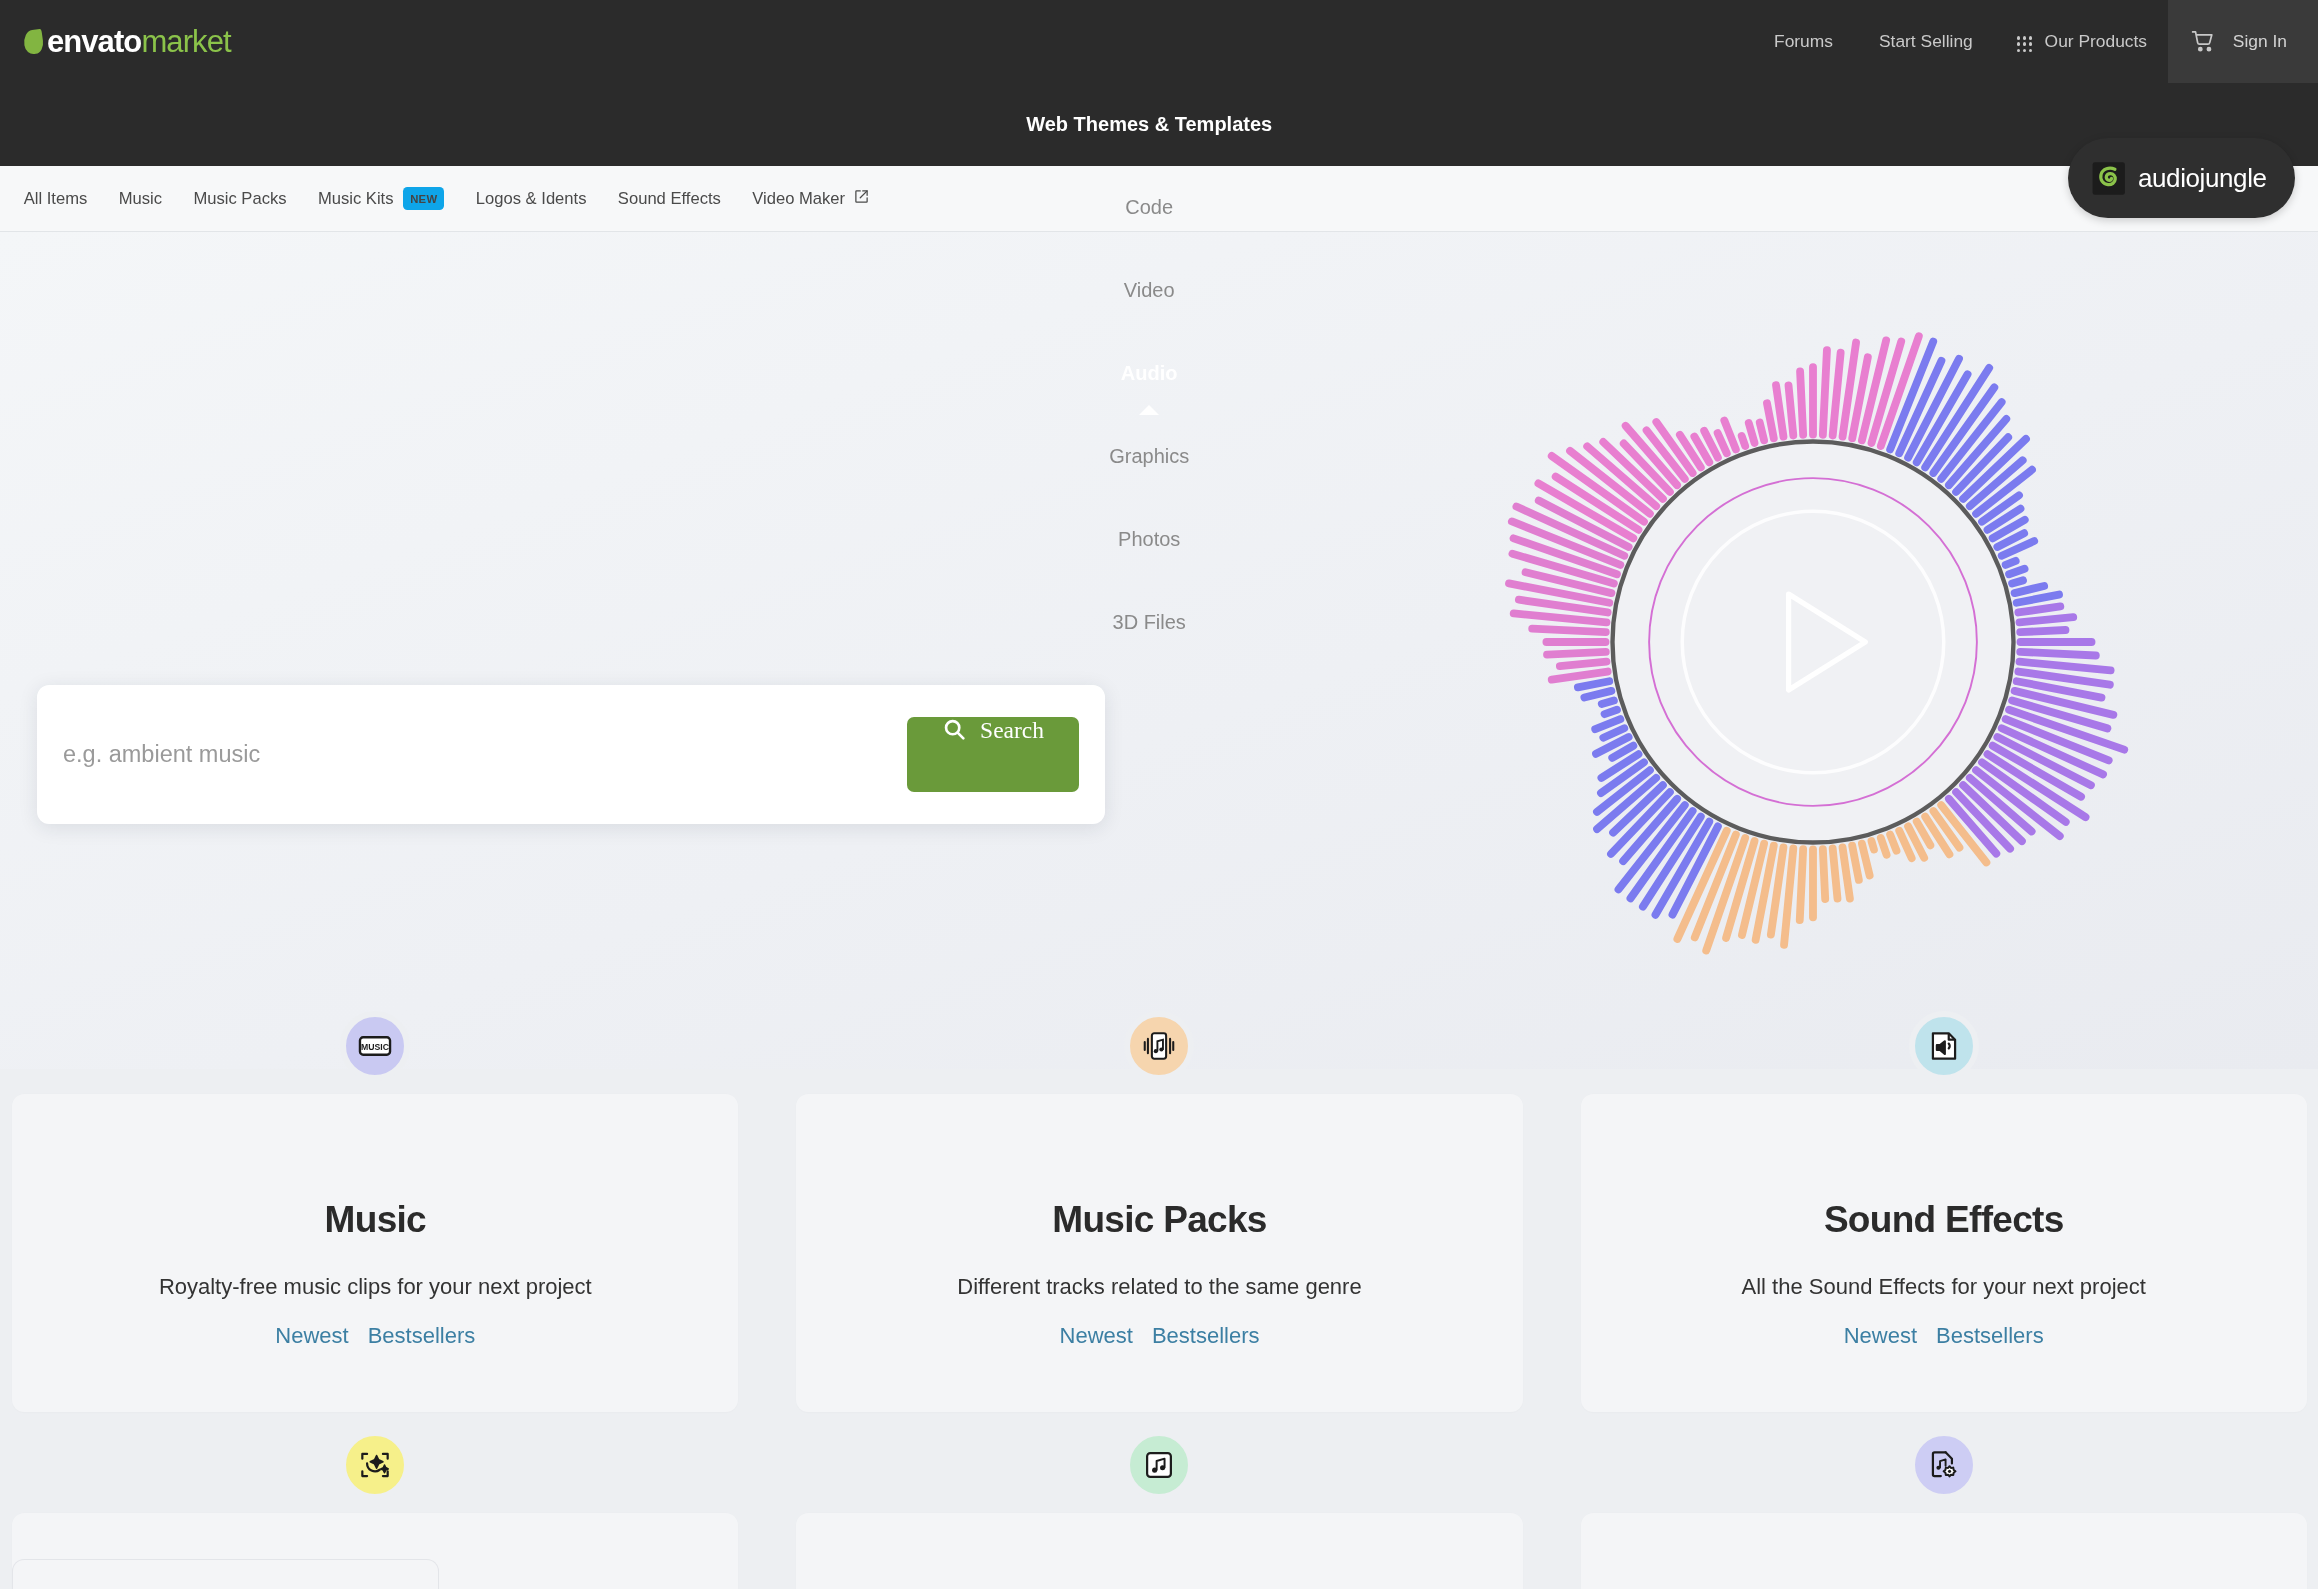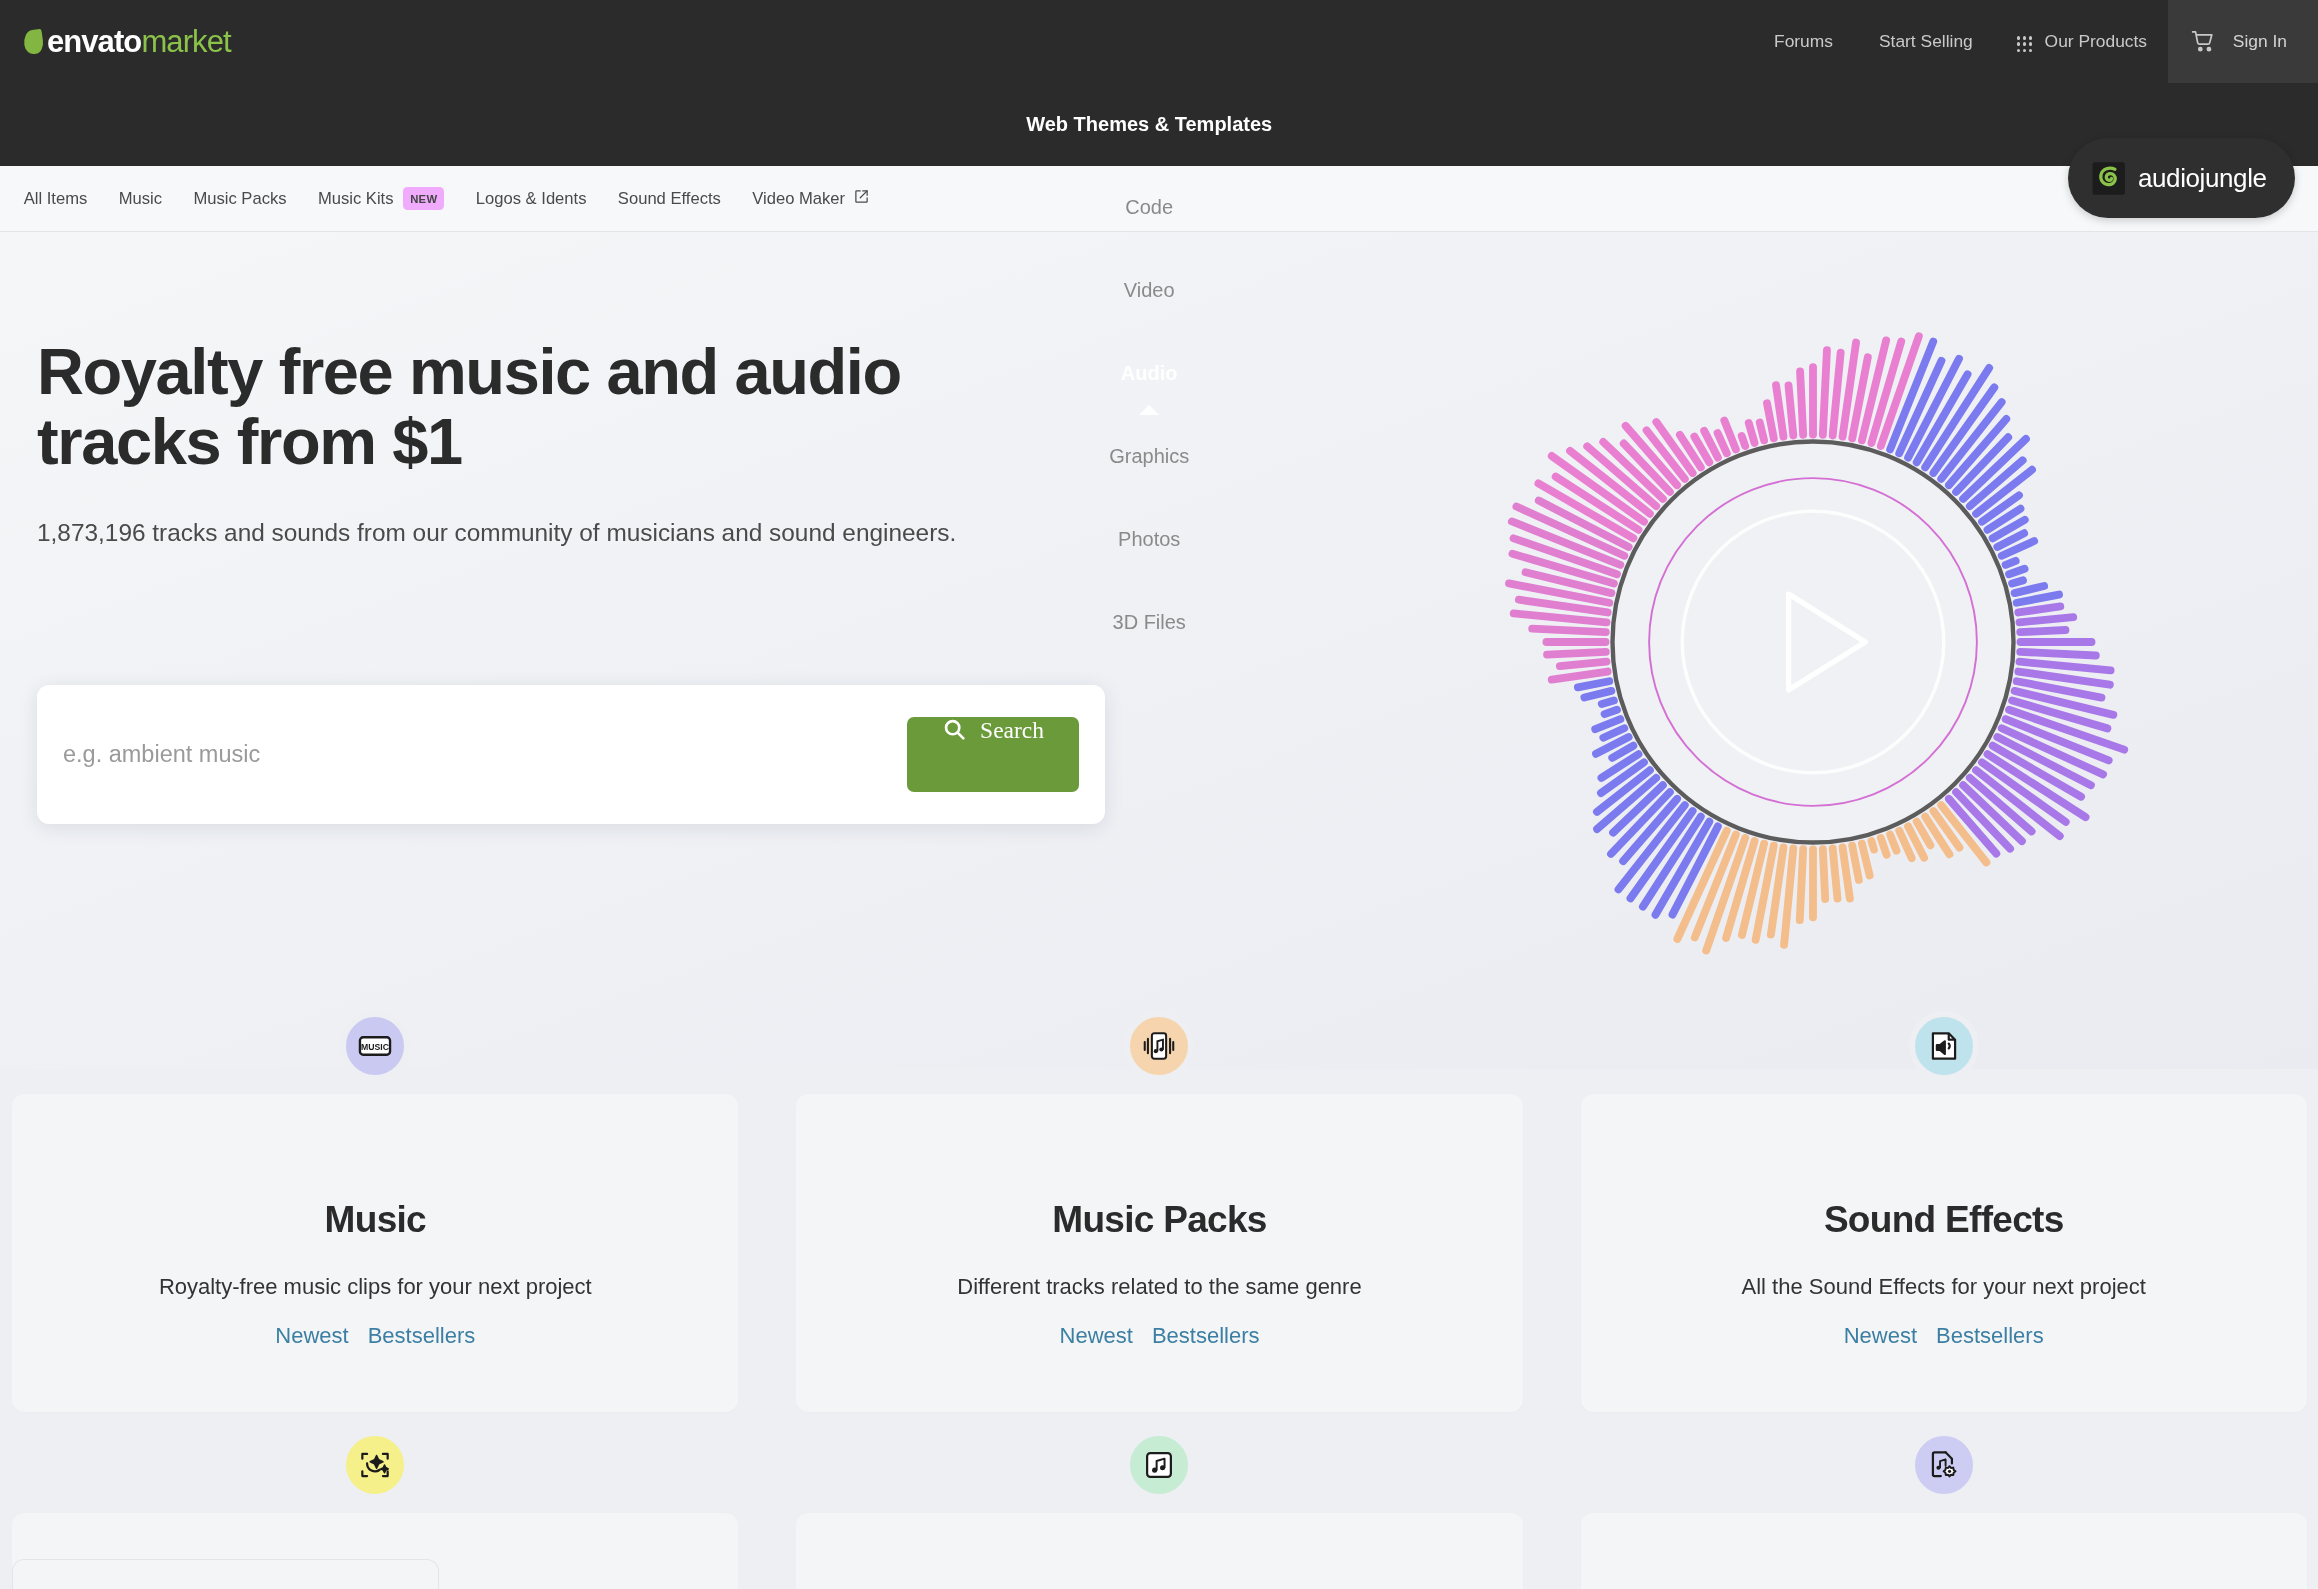--- a/index.html
+++ b/index.html
@@ -63,21 +63,21 @@
   
   .subnav {
     height: 66px; background: #f7f8f9; border-bottom: 0.9px solid #e2e5e8;
     display: flex; align-items: center; padding-left: 8px; position: relative; z-index: 20;
   }
   .sub-item {
     font-size: 16.6px; color: #4a4a4a; padding: 0 15.7px; cursor: pointer;
     display: flex; align-items: center; text-decoration: none; white-space: nowrap;
   }
   .badge-new {
-    background: #f0abfc; color: #444; font-size: 11.3px; font-weight: 700;
+    background: #0ea5e9; color: #444; font-size: 11.3px; font-weight: 700;
     padding: 5.2px 7px; border-radius: 4.4px; margin-left: 9.6px; letter-spacing: 0.3px;
   }
   .ext-icon { margin-left: 8.7px; display: inline-block; }
 
   
   .aj-badge {
     position: absolute; top: 138px; right: 24.4px; z-index: 45;
     background: #2f2f2f; border-radius: 40px; height: 80px;
     display: flex; align-items: center; padding: 0 28px 0 23px; cursor: pointer;
     box-shadow: 0 2.6px 8.7px rgba(0,0,0,.18);
@@ -232,24 +232,20 @@
 <div class="aj-badge">
   <svg class="aj-logo" viewBox="0 0 48 48">
     <rect x="2" y="3" width="42" height="42" rx="3" fill="#1c1c1c"></rect>
     <path d="M31 12c-7-3-16-1-18 7-1.6 6.4 2.6 12.4 9 13 5 .5 9-2.6 9.4-7 .4-4-2.4-7.3-6.2-7.4-3-.1-5.4 2-5.4 4.7 0 2.3 1.7 4 3.8 4 1.7 0 3-1.1 3-2.6" fill="none" stroke="#8bc34a" stroke-width="4.2" stroke-linecap="round"></path>
   </svg>
   <span class="aj-text">audiojungle</span>
 </div>
 
 <div class="hero">
 
-  <div class="hero-left">
-    <h1 class="hero-title">Royalty free music and audio tracks from $1</h1>
-    <p class="hero-sub">1,873,196 tracks and sounds from our community of musicians and sound engineers.</p>
-  </div>
 
   <div class="search-card">
     <input class="search-input" type="text" placeholder="e.g. ambient music" style="">
     <button class="search-btn">
       <svg width="24.4" height="24.4" viewBox="0 0 24 24" fill="none" stroke="#fff" stroke-width="2.6" stroke-linecap="round">
         <circle cx="10.5" cy="10.5" r="6.5"></circle>
           <path d="M15.4 15.4L21 21"></path>
       </svg>
       <span>Search</span>
     </button>

